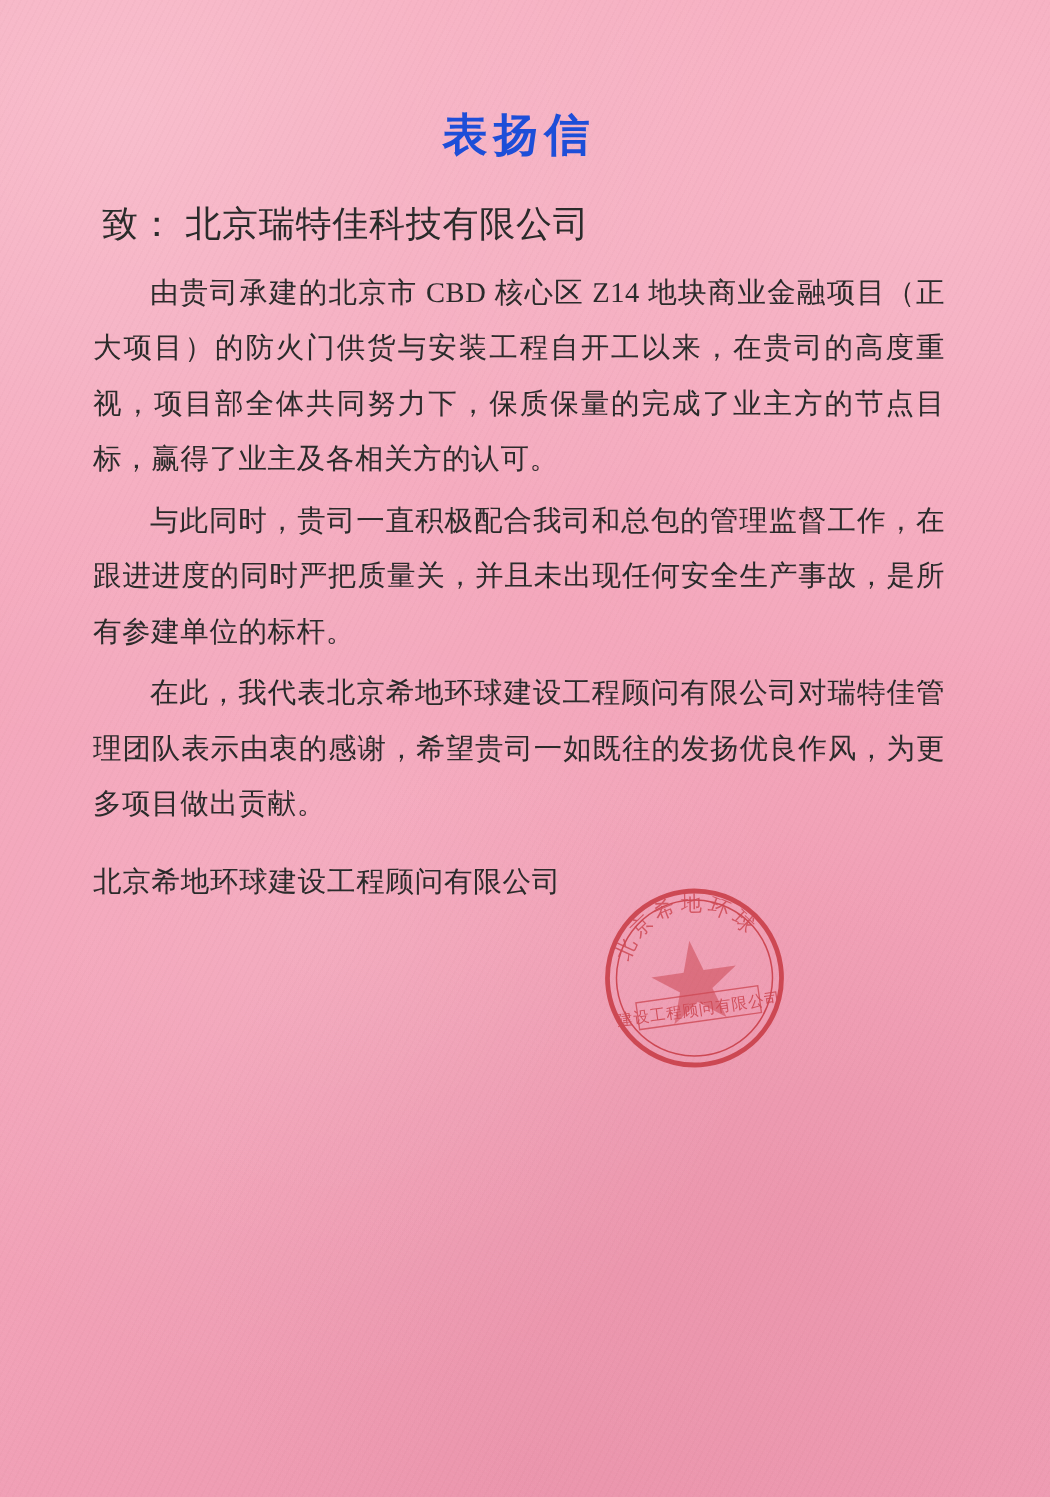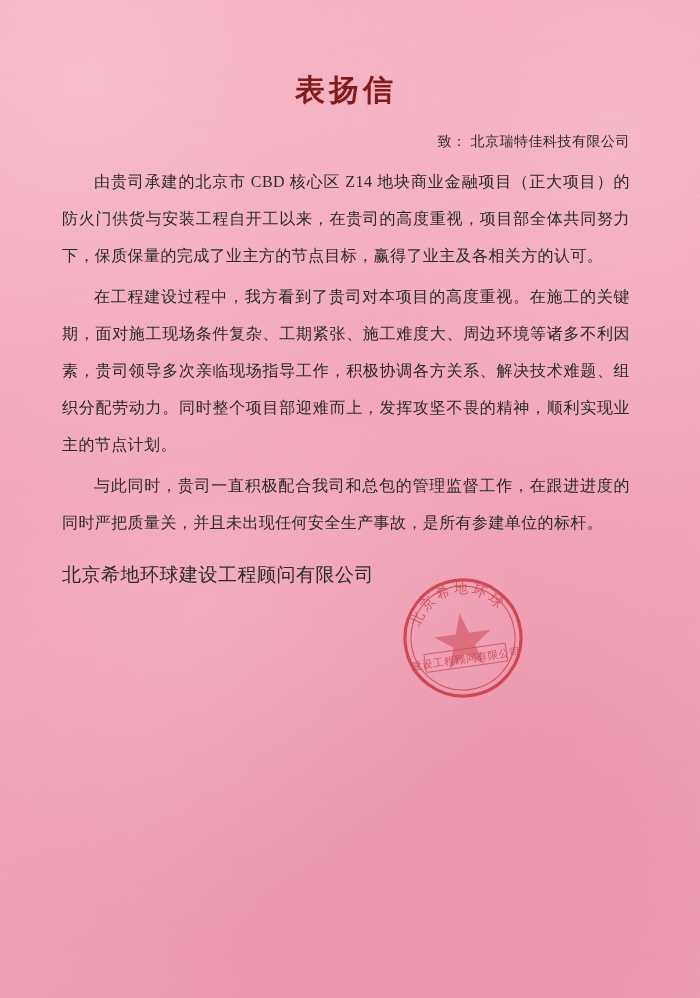--- a/index.html
+++ b/index.html
@@ -43,31 +43,30 @@
     height: 998px;
     box-sizing: border-box;
     padding: 62px 70px 40px 62px;
   }
   .doc-title {
     text-align: center;
     font-size: 30px;
     letter-spacing: 4px;
     font-weight: 700;
     margin: 8px 0 22px 0;
-    color: #7f1d1d;
+    color: #1d4ed8;
     font-family: Liberation Mono, monospace;
   }
   .salutation {
-    font-size: 14px;
+    font-size: 24px;
     margin: 0 0 12px 6px;
     letter-spacing: 0.5px;
-    text-align: right;
   }
   .para {
-    font-size: 16px;
+    font-size: 19px;
     line-height: 37px;
     text-align: justify;
     text-justify: inter-ideograph;
     text-indent: 2em;
     margin: 0 0 4px 0;
     letter-spacing: 0.4px;
   }
   .sign-block {
     margin-top: 16px;
     font-size: 19px;
@@ -100,22 +99,22 @@
 <div class="paper"></div>
 <div class="grain"></div>
 
 <div class="sheet">
 
   <h1 class="doc-title">表扬信</h1>
 
   <div class="salutation">致： 北京瑞特佳科技有限公司</div>
 
   <p class="para">由贵司承建的北京市 CBD 核心区 Z14 地块商业金融项目（正大项目）的防火门供货与安装工程自开工以来，在贵司的高度重视，项目部全体共同努力下，保质保量的完成了业主方的节点目标，赢得了业主及各相关方的认可。</p>
-  <p class="para">在工程建设过程中，我方看到了贵司对本项目的高度重视。在施工的关键期，面对施工现场条件复杂、工期紧张、施工难度大、周边环境等诸多不利因素，贵司领导多次亲临现场指导工作，积极协调各方关系、解决技术难题、组织分配劳动力。同时整个项目部迎难而上，发挥攻坚不畏的精神，顺利实现业主的节点计划。</p>
   <p class="para">与此同时，贵司一直积极配合我司和总包的管理监督工作，在跟进进度的同时严把质量关，并且未出现任何安全生产事故，是所有参建单位的标杆。</p>
+  <p class="para">在此，我代表北京希地环球建设工程顾问有限公司对瑞特佳管理团队表示由衷的感谢，希望贵司一如既往的发扬优良作风，为更多项目做出贡献。</p>
 
   <div class="sign-block">
     <div class="sign-line-1">北京希地环球建设工程顾问有限公司</div>
 
     <div class="seal">
       <svg width="150" height="150" viewBox="0 0 150 150" aria-hidden="true">
         <g transform="rotate(-8 75 75)" opacity="0.72">
           <circle cx="75" cy="75" r="58" fill="none" stroke="#c0282f" stroke-width="3.2"></circle>
           <circle cx="75" cy="75" r="52" fill="none" stroke="#c0282f" stroke-width="1"></circle>
 

